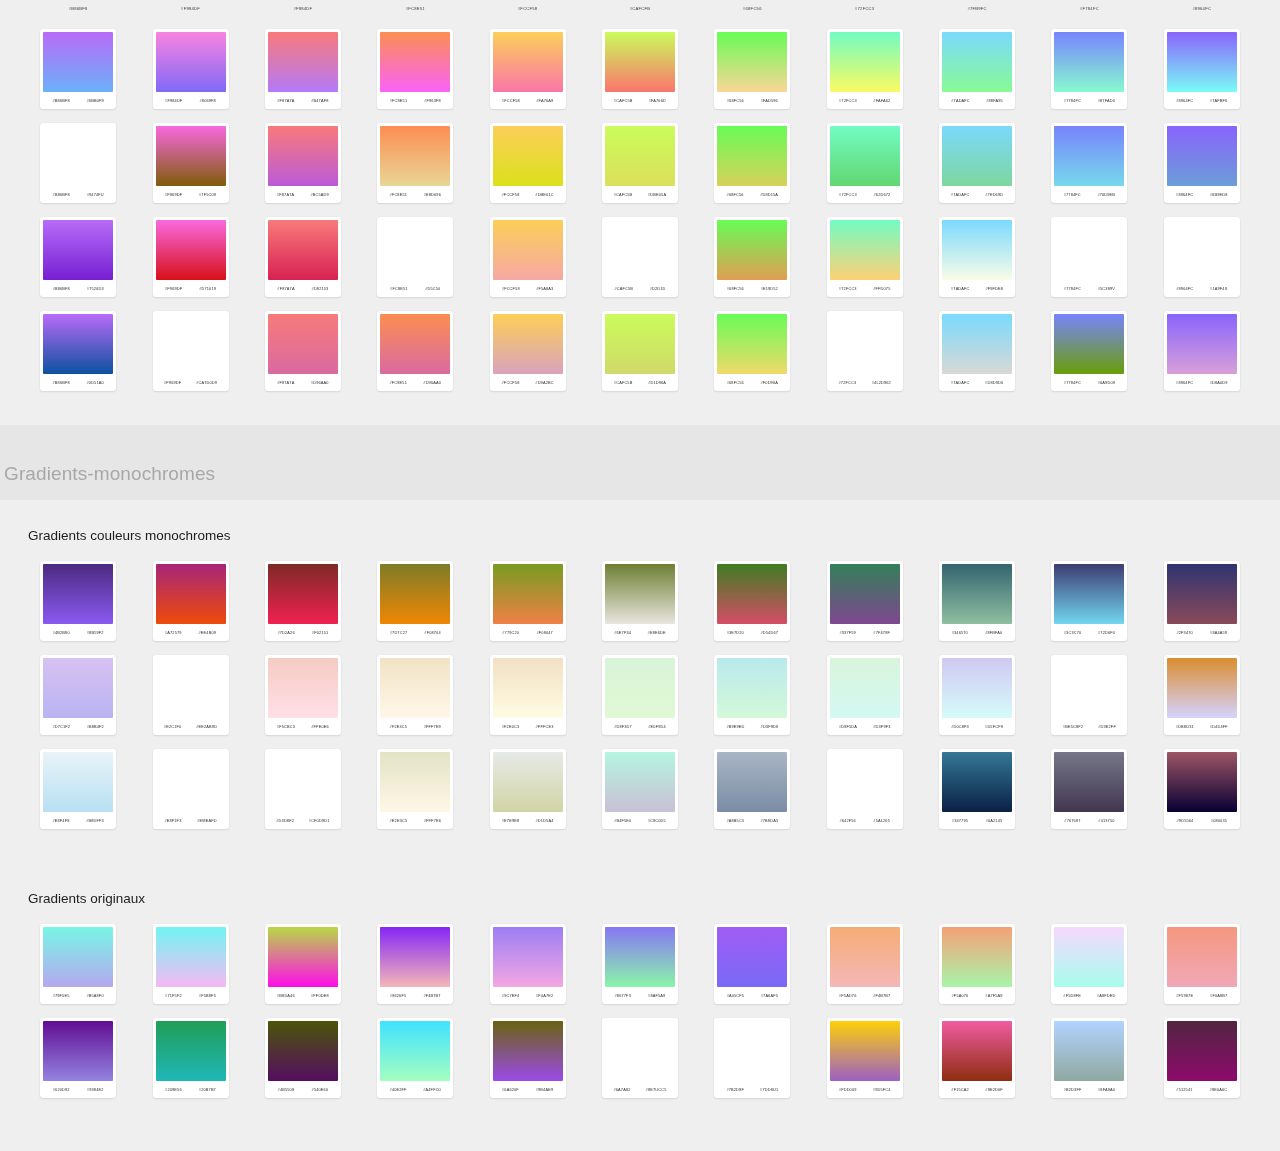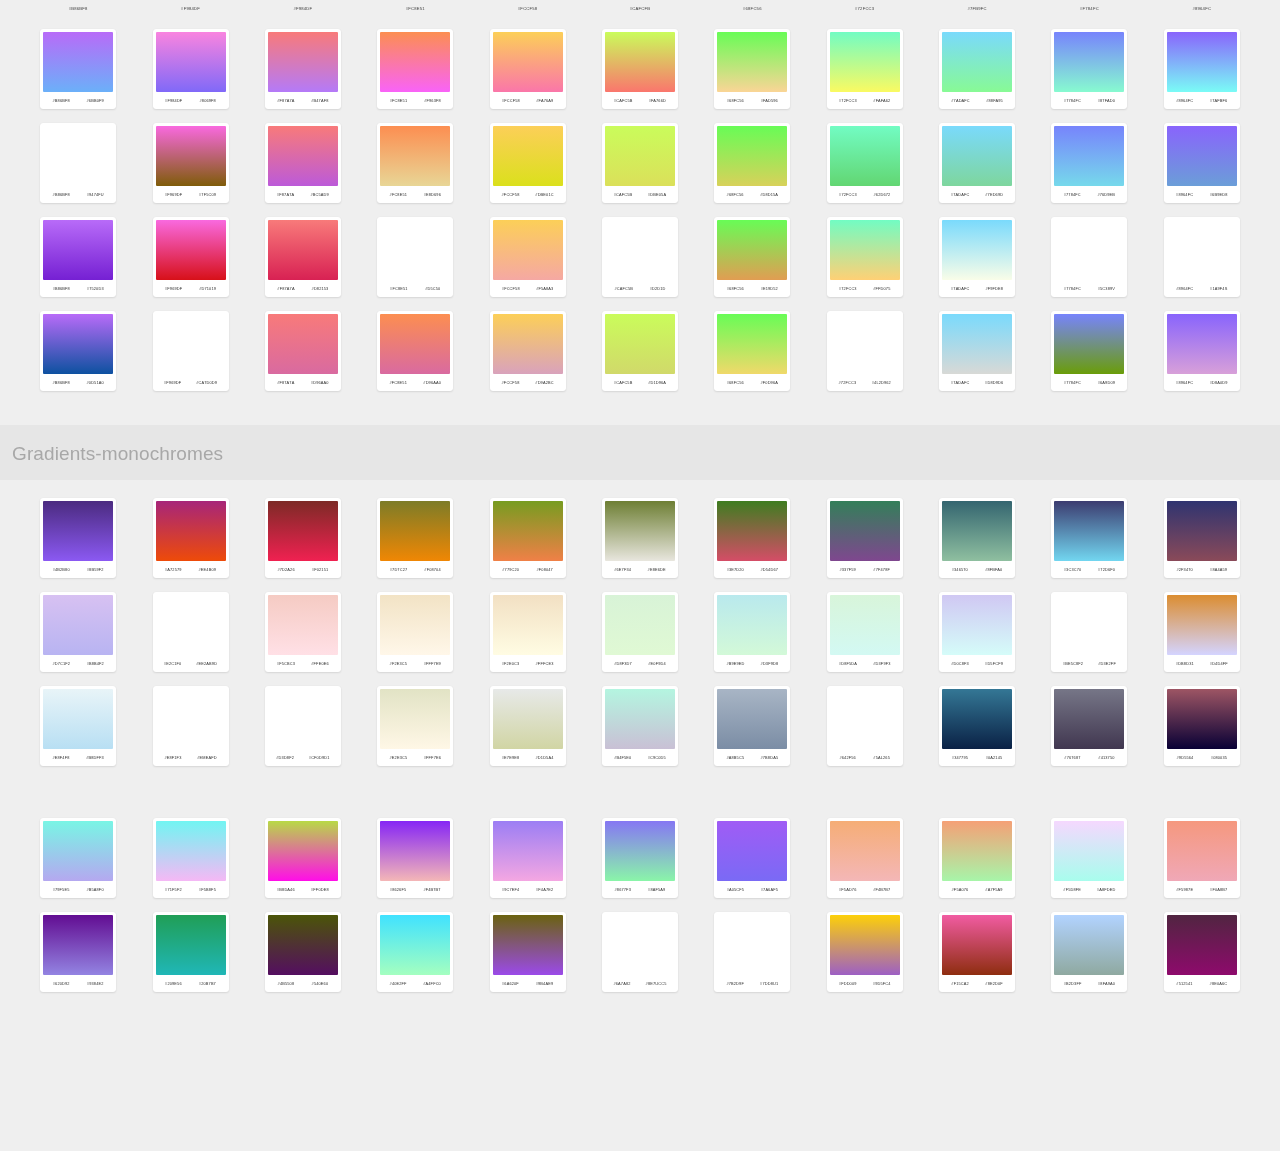--- a/index.html
+++ b/index.html
@@ -17,22 +17,23 @@
   .section-band {
     width: 1280px;
     background: #e6e6e6;
     padding: 18px 0 14px 0;
   }
   .section-band-title {
     font-size: 19px;
     font-weight: 400;
     color: #a8a8a8;
     line-height: 1.2;
-    padding-left: 12px;
+    padding-left: 4px;
     letter-spacing: .1px;
+    margin-top: 20px;
   }
   .section-subtitle {
     font-size: 13.5px;
     color: #1d1d1d;
     font-weight: 400;
     padding: 28px 0 0 28px;
   }
 
   
   .col-head-row {
@@ -518,20 +519,21 @@
                 <span class="hexlabel">#D8A0D9</span>
               </div>
             </div>
           </div>
         </div>
       </div>
       <div class="section section-pad-bottom">
         <div class="section-band">
           <div class="section-band-title">Gradients-monochromes</div>
         </div>
+        <div class="section-subtitle">Gradients couleurs monochromes</div>
         <div class="grid grid-top">
           <div class="cell">
             <div class="card">
               <div class="swatch" style="background: linear-gradient(rgb(75, 43, 128) 0%, rgb(139, 89, 242) 100%);"></div>
               <div class="card-foot">
                 <span class="hexlabel">#4B2B80</span>
                 <span class="hexlabel">#8B59F2</span>
               </div>
             </div>
           </div>
@@ -823,20 +825,21 @@
               <div class="swatch" style="background: linear-gradient(rgb(157, 85, 100) 0%, rgb(8, 0, 53) 100%);"></div>
               <div class="card-foot">
                 <span class="hexlabel">#9D5564</span>
                 <span class="hexlabel">#080035</span>
               </div>
             </div>
           </div>
         </div>
       </div>
       <div class="section section-pad-bottom">
+        <div class="section-subtitle">Gradients originaux</div>
         <div class="grid grid-top">
           <div class="cell">
             <div class="card">
               <div class="swatch" style="background: linear-gradient(rgb(121, 245, 229) 0%, rgb(181, 168, 240) 100%);"></div>
               <div class="card-foot">
                 <span class="hexlabel">#79F5E5</span>
                 <span class="hexlabel">#B5A8F0</span>
               </div>
             </div>
           </div>

